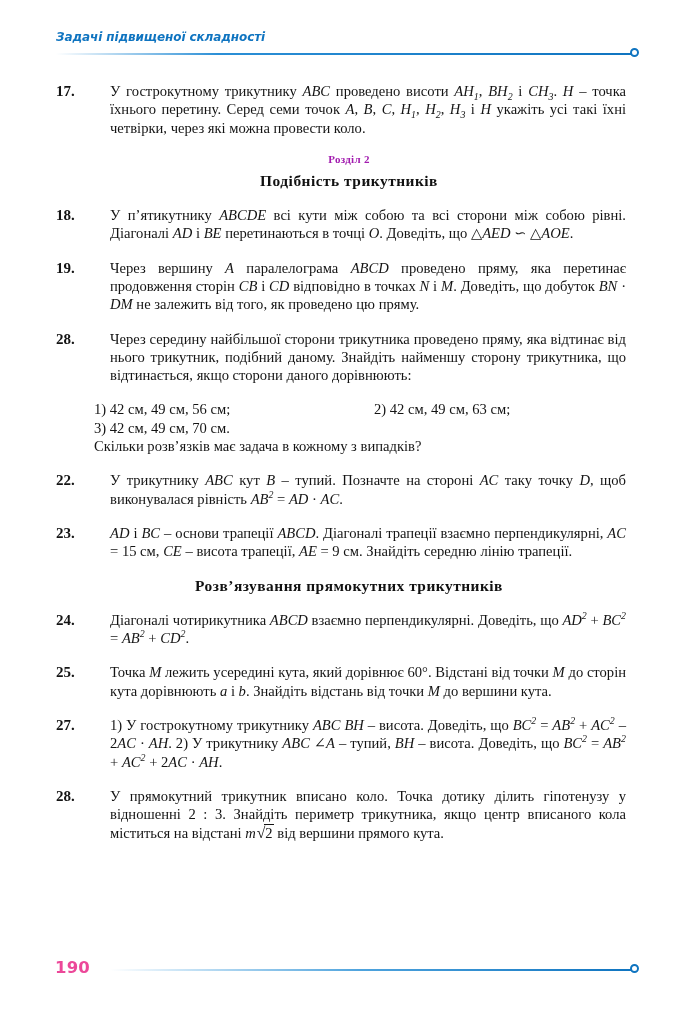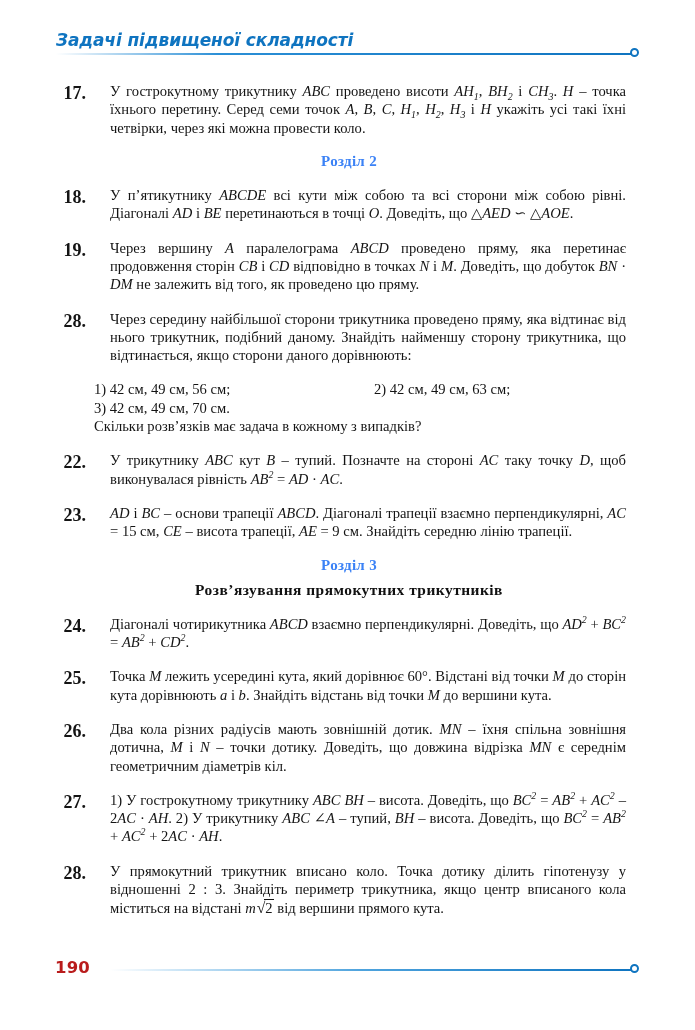--- a/index.html
+++ b/index.html
@@ -31,21 +31,21 @@
     width: 695px;
     height: 26px;
   }
   .runhead-title {
     position: absolute;
     left: 56px;
     top: 0px;
     font-family: "DejaVu Sans", "Liberation Sans", sans-serif;
     font-style: italic;
     font-weight: bold;
-    font-size: 17px;
+    font-size: 12px;
     letter-spacing: -0.1px;
     color: #0f74c0;
     white-space: nowrap;
   }
   .runhead-rule {
     position: absolute;
     left: 56px;
     top: 23px;
     width: 578px;
     height: 2px;
@@ -79,41 +79,41 @@
     font-size: 14.6px;
     line-height: 1.255;
     text-align: justify;
     text-justify: inter-word;
   }
   .item-num {
     position: absolute;
     left: 0;
     top: 0;
     width: 30px;
-    text-align: right;
-    font-weight: bold;
-    font-size: 18px;
+    text-align: left;
+    font-weight: bold;
+    font-size: 15px;
   }
   .item p {
     margin: 16px;
   }
   .lastline {
     text-align: right;
   }
 
   
   .section-head {
     margin: 14px 0 13px 0;
     text-align: center;
   }
   .section-kicker {
     font-family: "Liberation Serif", "DejaVu Serif", serif;
     font-weight: bold;
-    font-size: 15px;
-    color: #3b82f6;
+    font-size: 11px;
+    color: #a21caf;
     letter-spacing: 0.3px;
     margin-bottom: 7px;
   }
   .section-title {
     font-family: "Liberation Serif", "DejaVu Serif", serif;
     font-weight: bold;
     font-size: 15.4px;
     color: #111111;
     letter-spacing: 0.5px;
   }
@@ -151,21 +151,21 @@
     width: 695px;
     height: 28px;
   }
   .folio {
     position: absolute;
     left: 55px;
     top: 0px;
     font-family: "DejaVu Sans", "Liberation Sans", sans-serif;
     font-weight: bold;
     font-size: 16.5px;
-    color: #b91c1c;
+    color: #ec4899;
     letter-spacing: 0.2px;
   }
   .footer-rule {
     position: absolute;
     left: 110px;
     top: 11px;
     width: 524px;
     height: 2px;
     background: linear-gradient(to right, #ffffff 0%, #cfe7f7 12%, #4ea3dd 48%, #0f74c0 100%);
   }
@@ -196,20 +196,21 @@
 
     <div class="item">
       <span class="item-num">17.</span>
       <p>У гострокутному трикутнику <i class="mi">ABC</i> проведено висоти <i class="mi">AH</i><span class="sub">1</span>, <i class="mi">BH</i><span class="sub">2</span> і <i class="mi">CH</i><span class="sub">3</span>.
       <i class="mi">H</i> – точка їхнього перетину. Серед семи точок <i class="mi">A</i>, <i class="mi">B</i>, <i class="mi">C</i>, <i class="mi">H</i><span class="sub">1</span>, <i class="mi">H</i><span class="sub">2</span>, <i class="mi">H</i><span class="sub">3</span>
       і <i class="mi">H</i> укажіть усі такі їхні четвірки, через які можна провести коло.</p>
     </div>
 
     <div class="section-head">
       <div class="section-kicker">Розділ 2</div>
+      <div class="section-title">Подібність трикутників</div>
     </div>
 
     <div class="item">
       <span class="item-num">18.</span>
       <p>У п’ятикутнику <i class="mi">ABCDE</i> всі кути між собою та всі сторони між
       собою рівні. Діагоналі <i class="mi">AD</i> і <i class="mi">BE</i> перетинаються в точці <i class="mi">O</i>. Доведіть,
       <span class="lastline">що △<i class="mi">AED</i> ∽ △<i class="mi">AOE</i>.</span></p>
     </div>
 
     <div class="item">
@@ -237,42 +238,36 @@
       <p>У трикутнику <i class="mi">ABC</i> кут <i class="mi">B</i> – тупий. Позначте на стороні <i class="mi">AC</i> таку
       <span class="lastline">точку <i class="mi">D</i>, щоб виконувалася рівність <i class="mi">AB</i><sup class="ex">2</sup> = <i class="mi">AD</i> · <i class="mi">AC</i>.</span></p>
     </div>
 
     <div class="item">
       <span class="item-num">23.</span>
       <p><i class="mi">AD</i> і <i class="mi">BC</i> – основи трапеції <i class="mi">ABCD</i>. Діагоналі трапеції взаємно пер­пендикулярні, <i class="mi">AC</i> = 15 см, <i class="mi">CE</i> – висота трапеції, <i class="mi">AE</i> = 9 см. Знай­<span class="lastline">діть середню лінію трапеції.</span></p>
     </div>
 
     <div class="section-head">
-      <div class="section-kicker">Розділ 3</div>
       <div class="section-title">Розв’язування прямокутних трикутників</div>
     </div>
 
     <div class="item">
       <span class="item-num">24.</span>
       <p>Діагоналі чотирикутника <i class="mi">ABCD</i> взаємно перпендикулярні.
       <span class="lastline">Доведіть, що <i class="mi">AD</i><sup class="ex">2</sup> + <i class="mi">BC</i><sup class="ex">2</sup> = <i class="mi">AB</i><sup class="ex">2</sup> + <i class="mi">CD</i><sup class="ex">2</sup>.</span></p>
     </div>
 
     <div class="item">
       <span class="item-num">25.</span>
       <p>Точка <i class="mi">M</i> лежить усередині кута, який дорівнює 60°. Відстані від
       точки <i class="mi">M</i> до сторін кута дорівнюють <i class="mi">a</i> і <i class="mi">b</i>. Знайдіть відстань від
       <span class="lastline">точки <i class="mi">M</i> до вершини кута.</span></p>
     </div>
 
-    <div class="item">
-      <span class="item-num">26.</span>
-      <p>Два кола різних радіусів мають зовнішній дотик. <i class="mi">MN</i> – їхня спіль­на зовнішня дотична, <i class="mi">M</i> і <i class="mi">N</i> – точки дотику. Доведіть, що довжина
-      <span class="lastline">відрізка <i class="mi">MN</i> є середнім геометричним діаметрів кіл.</span></p>
-    </div>
 
     <div class="item">
       <span class="item-num">27.</span>
       <p>1) У гострокутному трикутнику <i class="mi">ABC BH</i> – висота. Доведіть, що
       <span class="lastline"><i class="mi">BC</i><sup class="ex">2</sup> = <i class="mi">AB</i><sup class="ex">2</sup> + <i class="mi">AC</i><sup class="ex">2</sup> – 2<i class="mi">AC</i> · <i class="mi">AH</i>.</span>
       2) У трикутнику <i class="mi">ABC</i> ∠<i class="mi">A</i> – тупий, <i class="mi">BH</i> – висота. Доведіть, що
       <span class="lastline"><i class="mi">BC</i><sup class="ex">2</sup> = <i class="mi">AB</i><sup class="ex">2</sup> + <i class="mi">AC</i><sup class="ex">2</sup> + 2<i class="mi">AC</i> · <i class="mi">AH</i>.</span></p>
     </div>
 
     <div class="item">

